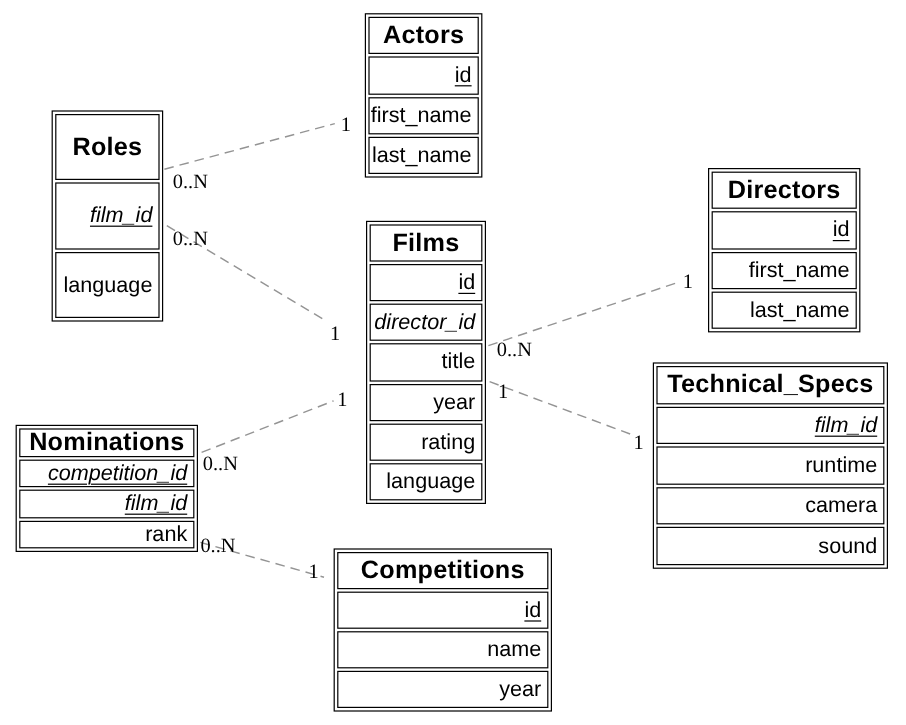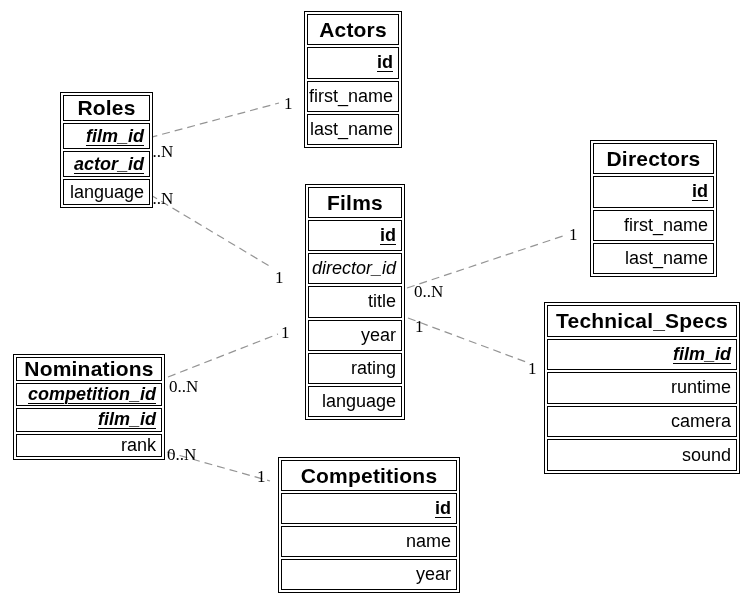--- a/index.html
+++ b/index.html
@@ -47,21 +47,20 @@
     justify-content:center;
     font-weight:bold;
     font-size:21px;
     padding:0 2px;
     letter-spacing:0.2px;
   }
   .field-text.pk {
     text-decoration:underline;
     text-decoration-thickness:1px;
     text-underline-offset:3px;
-    font-weight:bold;
   }
   .field-text.fk { font-style:italic; }
   .rel-label {
     position:absolute;
     font-family:"Liberation Serif","DejaVu Serif",serif;
     font-size:17px;
     line-height:1.1;
     color:#000;
     white-space:nowrap;
   }
@@ -95,27 +94,24 @@
       <div class="cell">
         <span class="field-text pk">id</span>
       </div>
       <div class="cell">
         <span class="field-text">first_name</span>
       </div>
       <div class="cell">
         <span class="field-text">last_name</span>
       </div>
     </div>
-    <div class="entity" style="left: 43px; top: 92px; width: 93px; height: 116px; margin-left: 17px;">
+    <div class="entity" style="left: 43px; top: 92px; width: 93px; height: 176px;">
       <div class="cell title">Roles</div>
       <div class="cell">
         <span class="field-text pk fk">film_id</span>
-      </div>
-      <div class="cell">
-        <span class="field-text pk fk">actor_id</span>
       </div>
       <div class="cell">
         <span class="field-text">language</span>
       </div>
     </div>
     <div class="entity" style="left: 305px; top: 184px; width: 100px; height: 236px;">
       <div class="cell title">Films</div>
       <div class="cell">
         <span class="field-text pk">id</span>
       </div>

